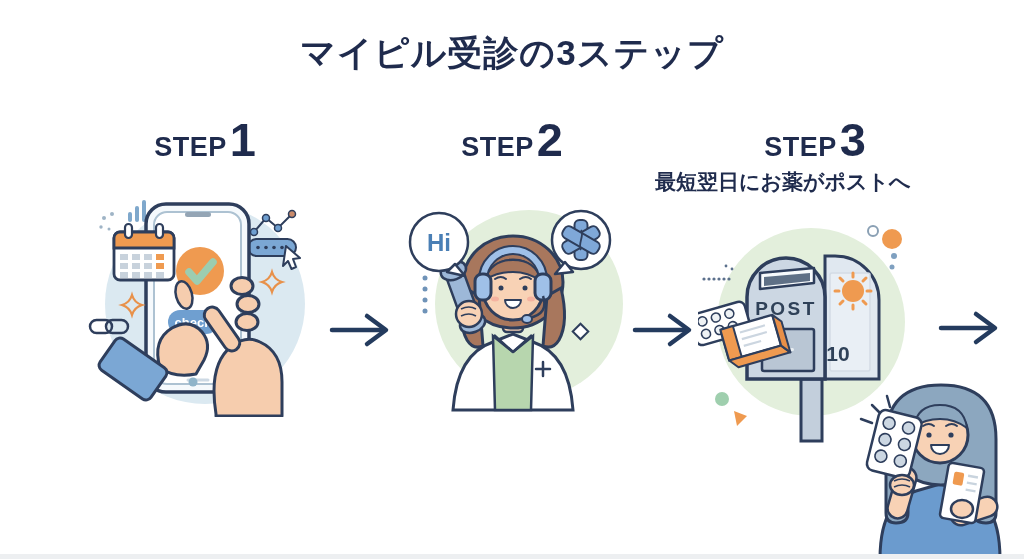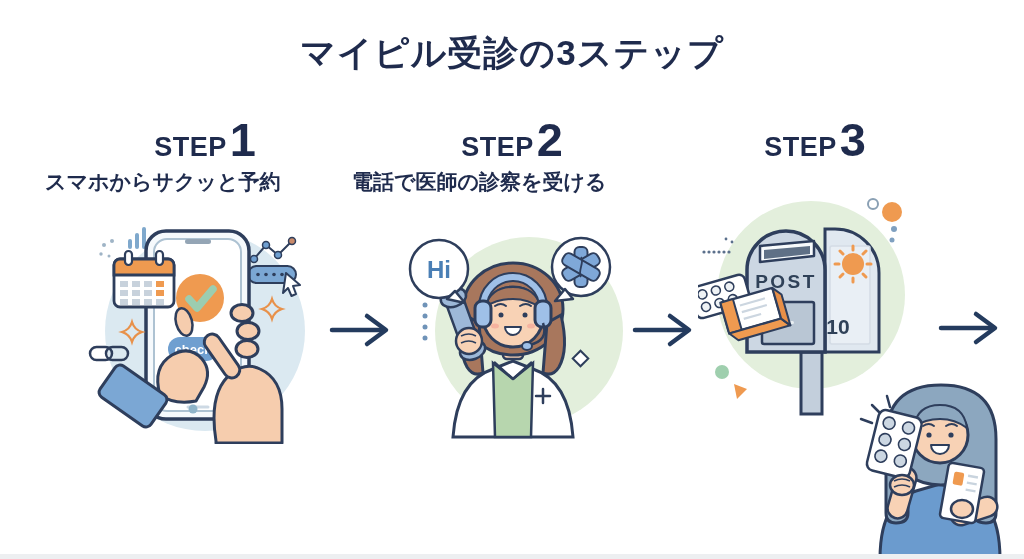--- a/index.html
+++ b/index.html
@@ -28,21 +28,20 @@
 
 <div class="canvas">
 
   <h1 class="title">マイピル受診の3ステップ</h1>
 
   <section class="step-col col-1">
     <div class="step-head">
       <span class="step-word">STEP</span>
       <span class="step-num">1</span>
     </div>
-    <div class="step-caption">スマホからサクッと予約</div>
 
     <svg class="illus" width="235" height="235" viewBox="0 0 235 235">
       <circle cx="117" cy="122" r="100" fill="#dbe9f1"></circle>
 
       <g stroke="#7fa8cc" stroke-width="4" stroke-linecap="round">
         <line x1="42" y1="38" x2="42" y2="32"></line>
           <line x1="49" y1="38" x2="49" y2="26"></line>
           <line x1="56" y1="38" x2="56" y2="20"></line>
       </g>
       <g fill="#9fb4c6">
@@ -131,21 +130,20 @@
         <rect x="126" y="122" width="16" height="50" rx="8" transform="rotate(-35 134 147)"></rect>
       </g>
     </svg>
   </section>
 
   <section class="step-col col-2">
     <div class="step-head">
       <span class="step-word">STEP</span>
       <span class="step-num">2</span>
     </div>
-    <div class="step-caption">電話で医師の診察を受ける</div>
 
     <svg class="illus" width="235" height="235" viewBox="0 0 235 235">
       <circle cx="134" cy="122" r="94" fill="#e3efdc"></circle>
       <g fill="#6f93b8">
         <circle cx="30" cy="96" r="2.5"></circle>
           <circle cx="30" cy="107" r="2.5"></circle>
           <circle cx="30" cy="118" r="2.5"></circle>
           <circle cx="30" cy="129" r="2.5"></circle>
       </g>
       <circle cx="158" cy="92" r="2" fill="#ffffff"></circle>
@@ -208,20 +206,21 @@
       </g>
       <rect x="180" y="144" width="11" height="11" transform="rotate(45 185.5 149.5)" fill="#ffffff" stroke="#2e3e5c" stroke-width="2"></rect>
     </svg>
   </section>
 
   <section class="step-col col-3">
     <div class="step-head">
       <span class="step-word">STEP</span>
       <span class="step-num">3</span>
     </div>
+    <div class="step-caption">最短翌日にお薬がポストへ</div>
 
     <svg class="illus" width="235" height="235" viewBox="0 0 235 235">
       <circle cx="113" cy="113" r="94" fill="#e3efdc"></circle>
 
       <g fill="#5b708c">
         <circle cx="6" cy="70" r="1.6"></circle>
           <circle cx="11" cy="70" r="1.6"></circle>
           <circle cx="16" cy="70" r="1.6"></circle>
         <circle cx="21" cy="70" r="1.6"></circle>
           <circle cx="26" cy="70" r="1.6"></circle>

